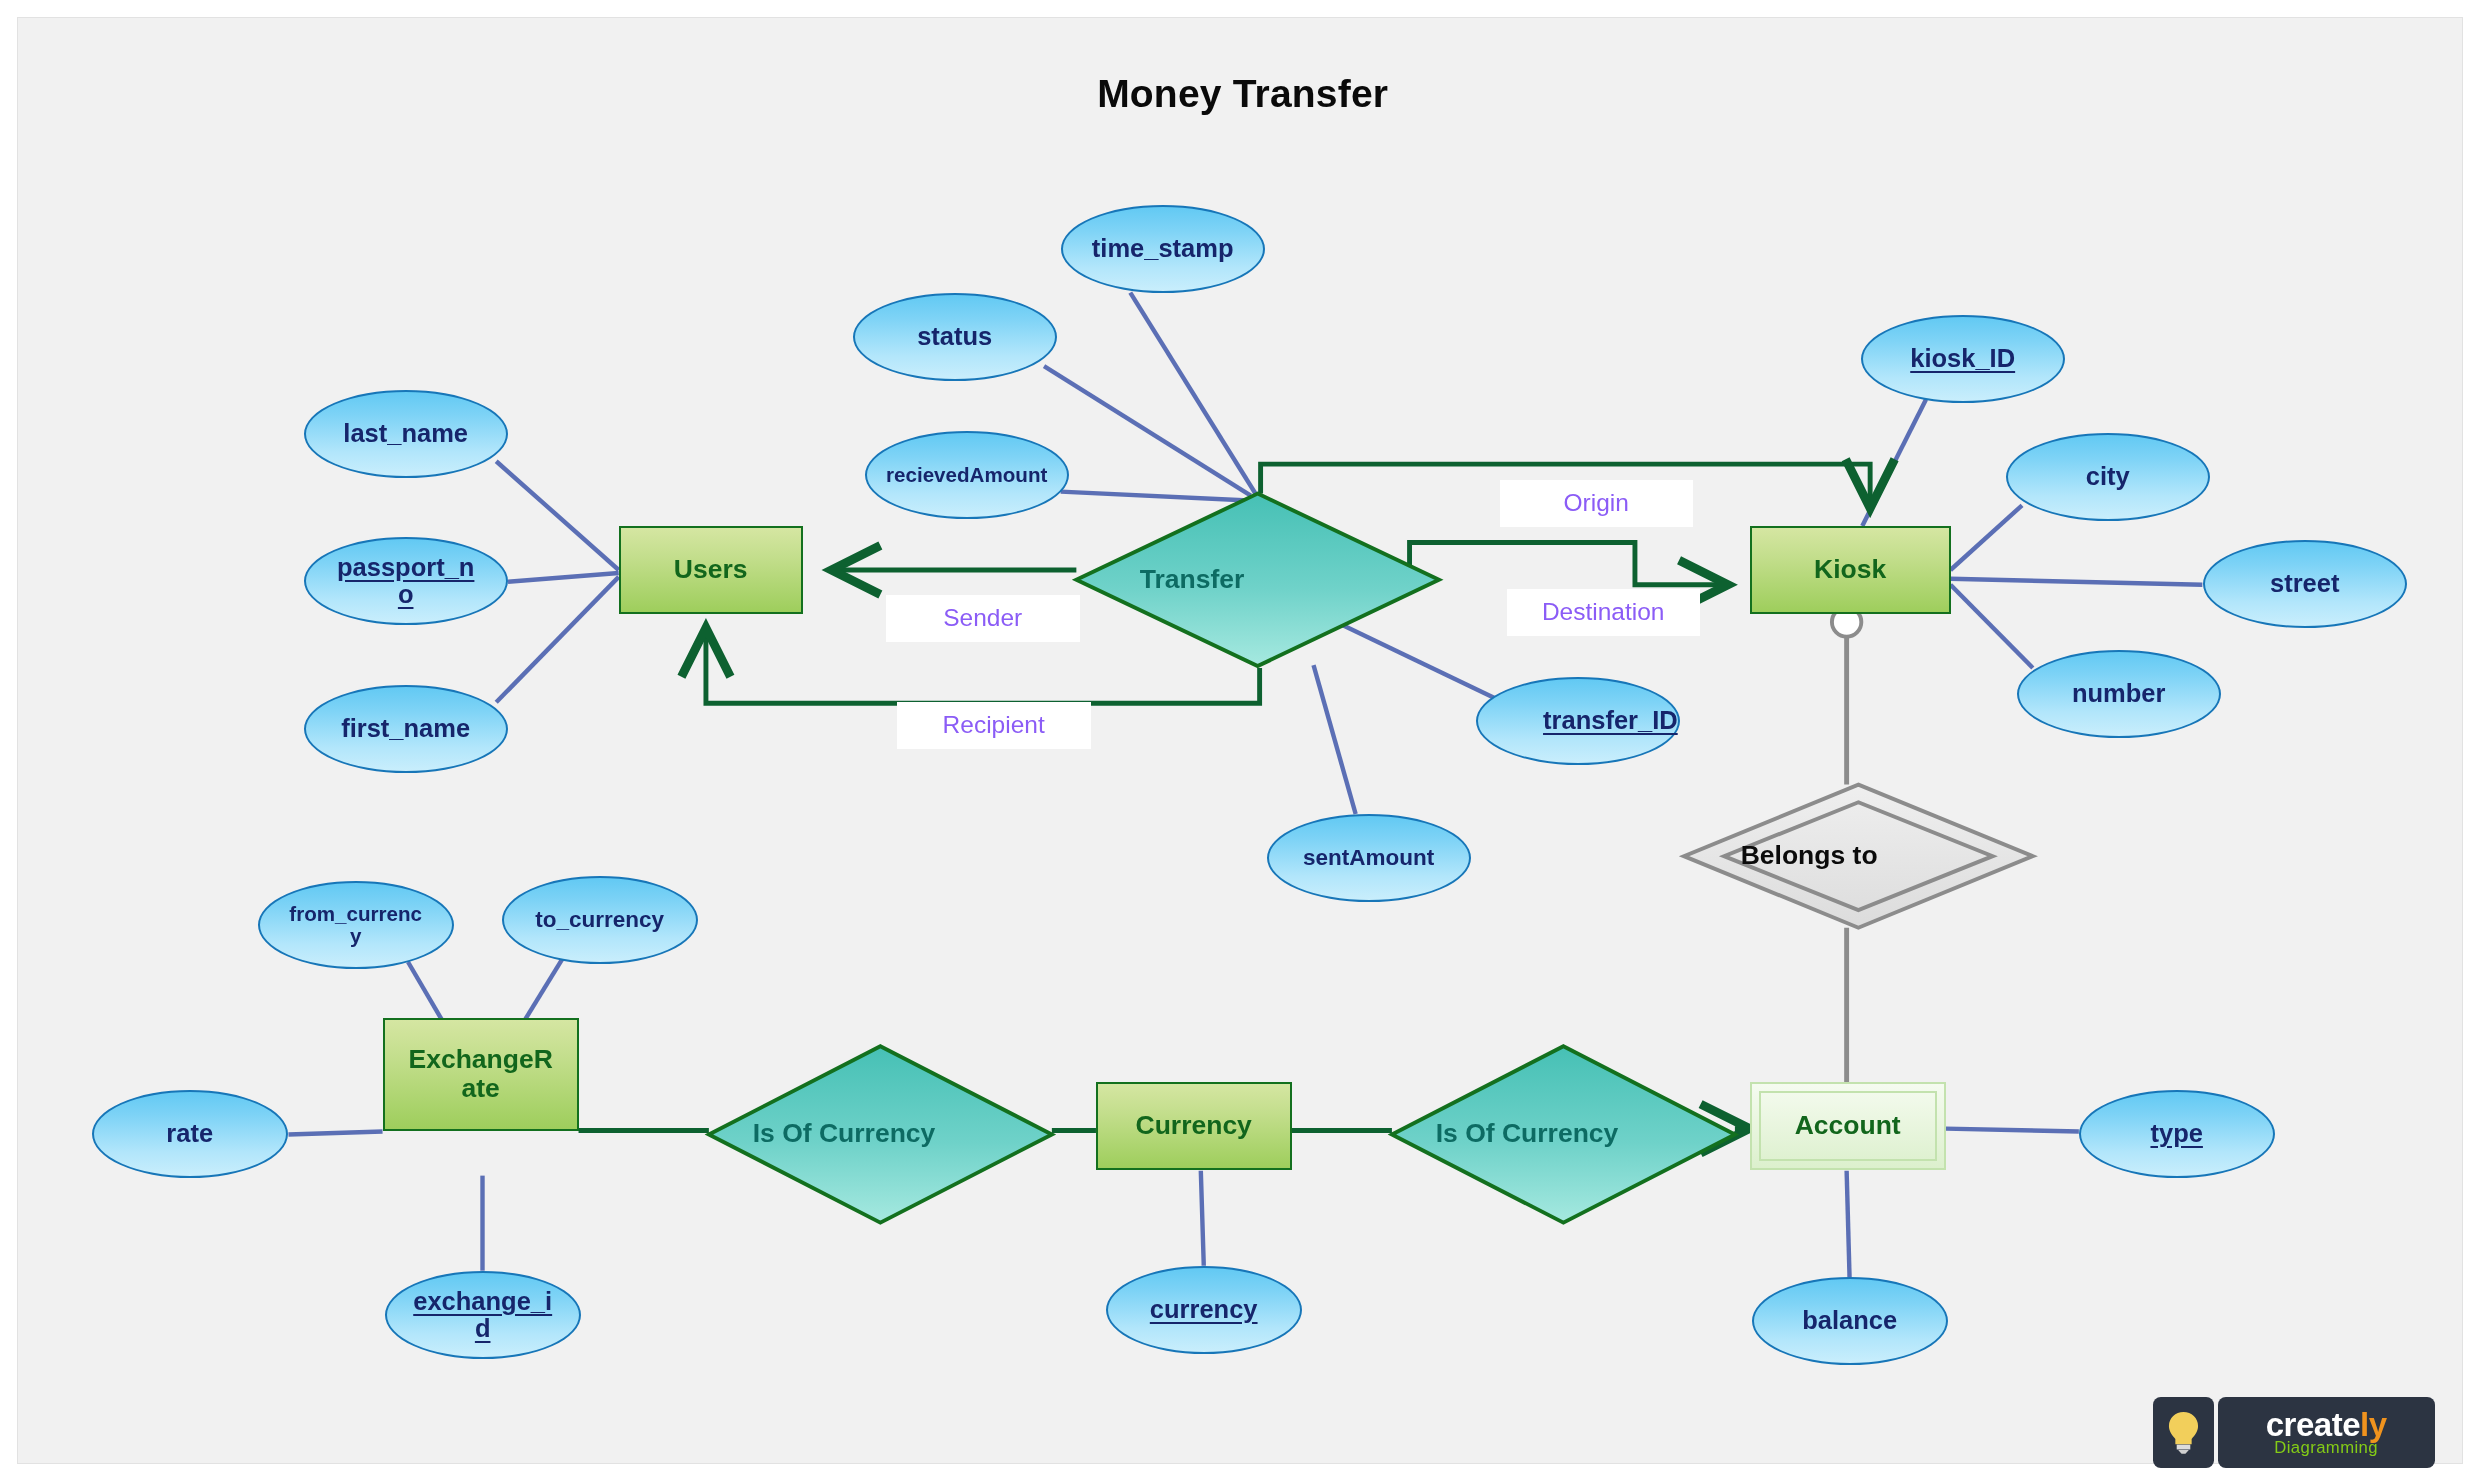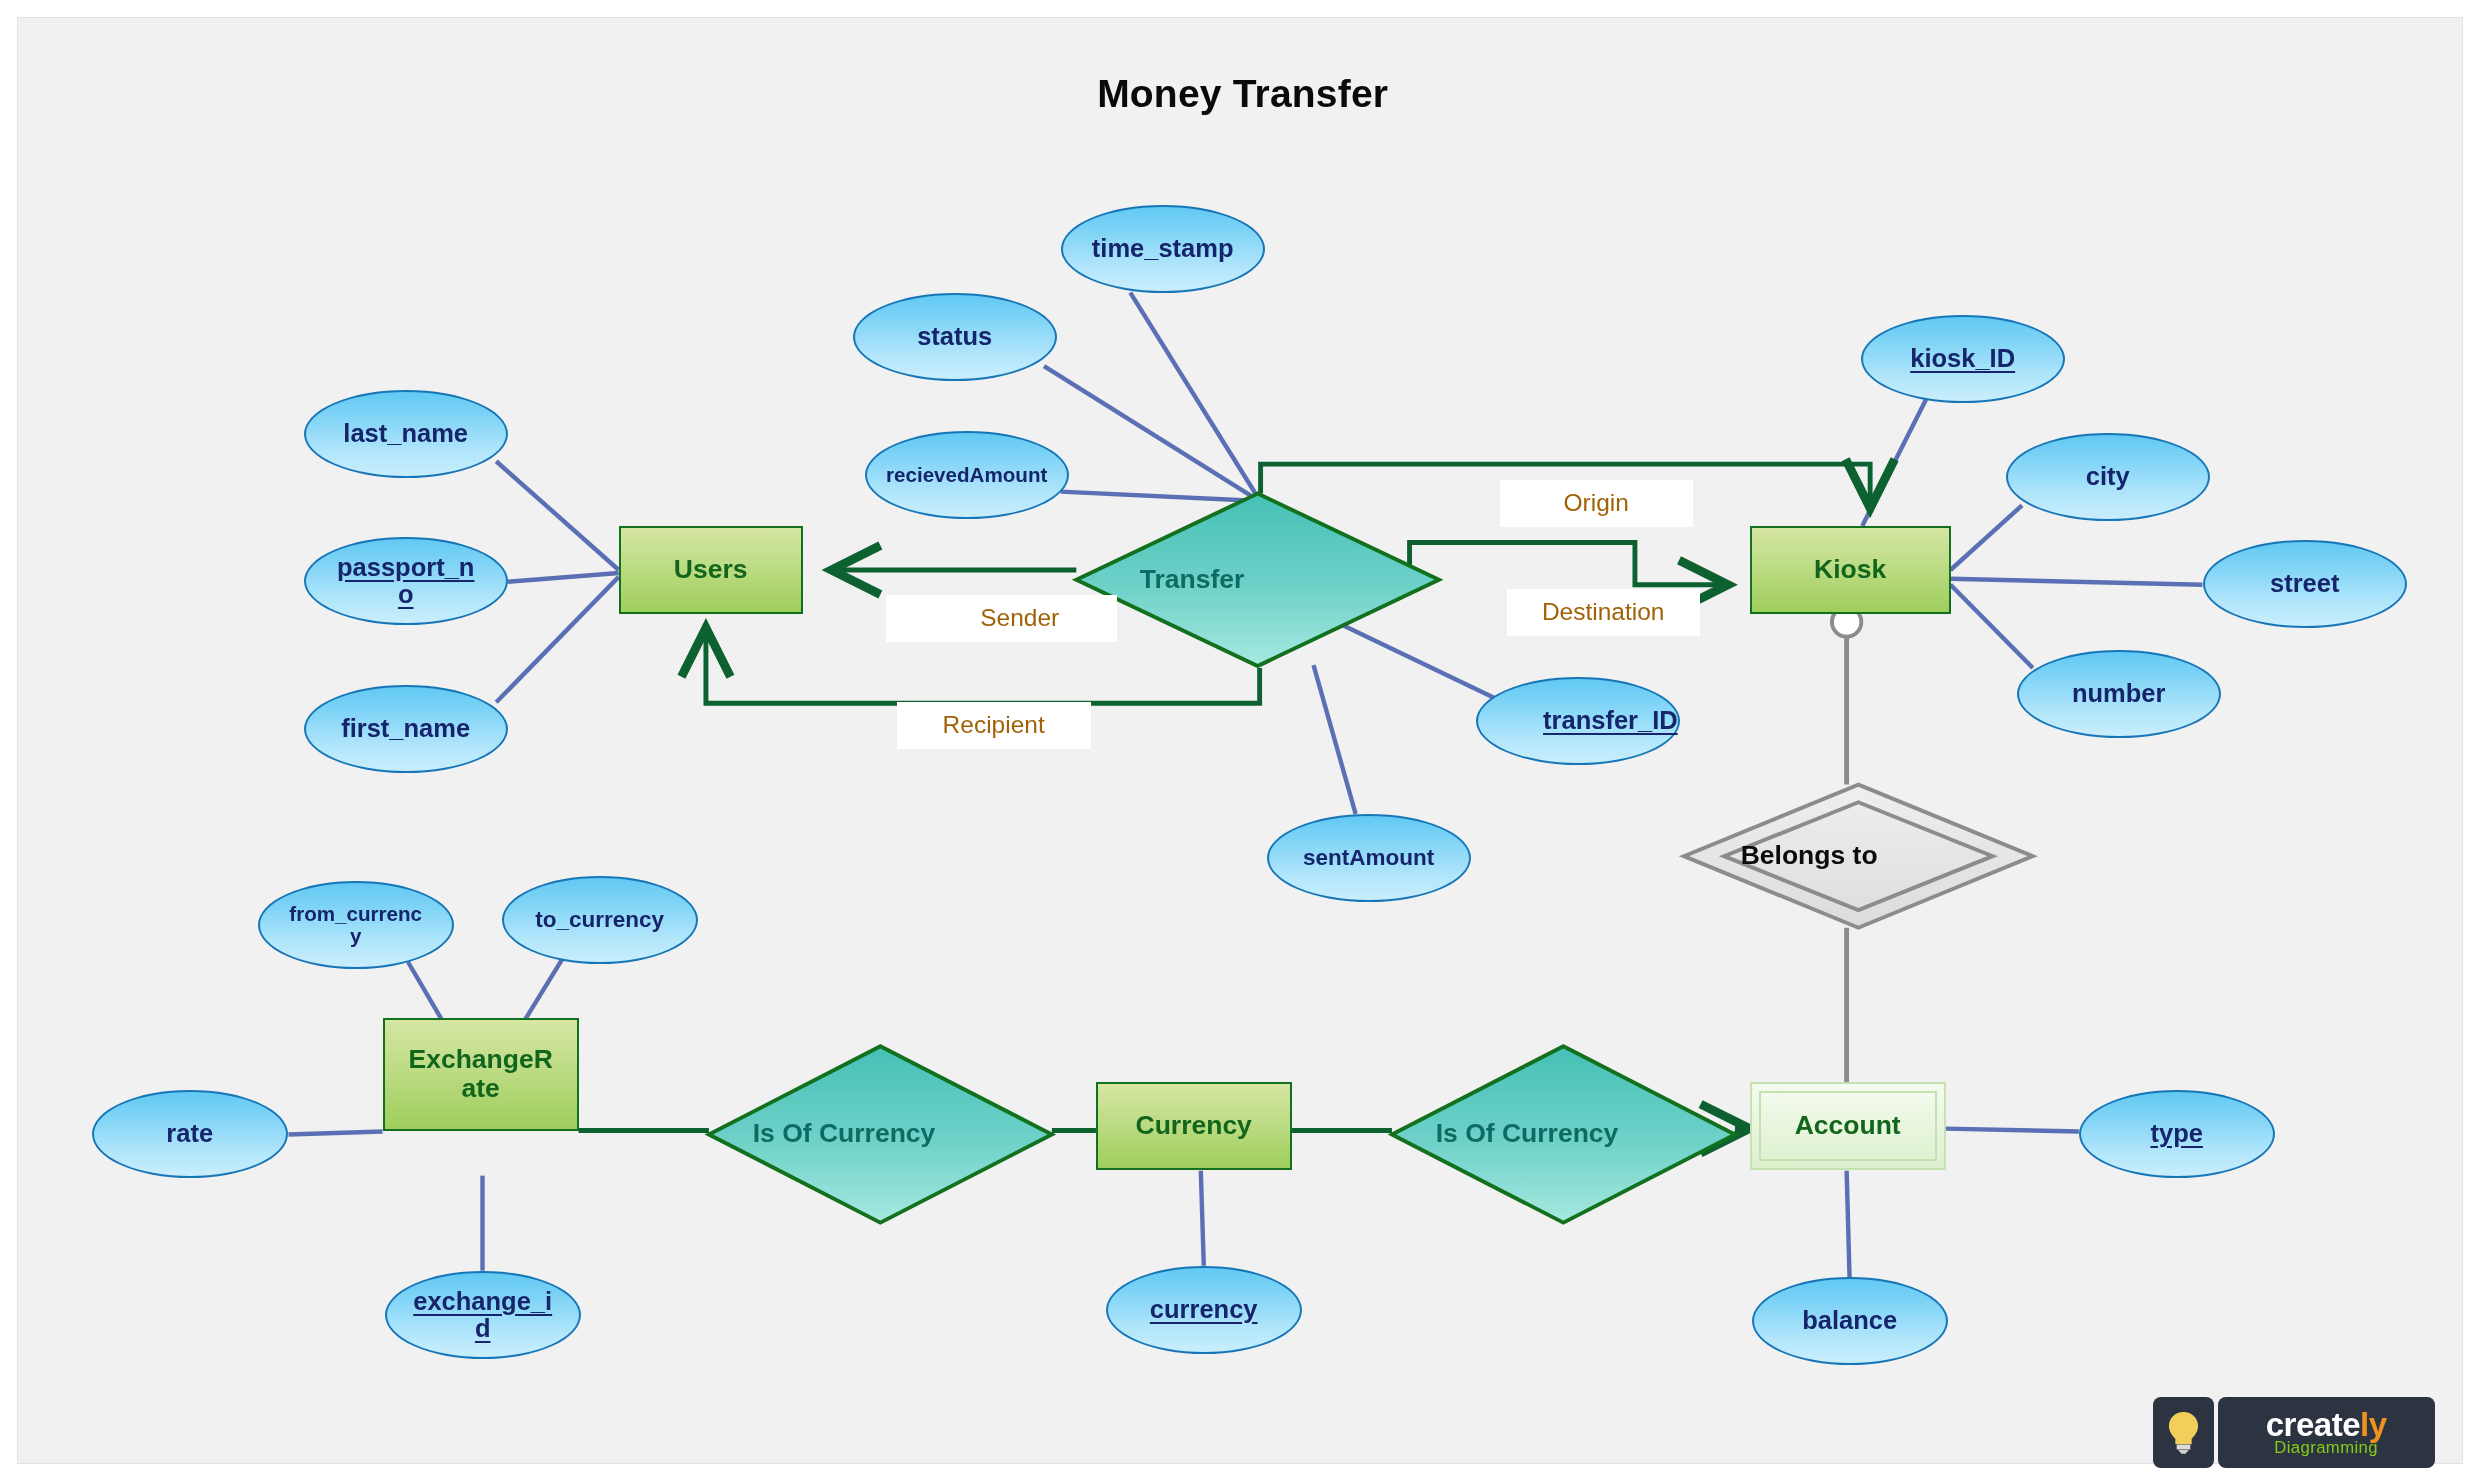--- a/index.html
+++ b/index.html
@@ -43,21 +43,21 @@
     border:2.9px solid #c3e2ae;
     color:#12661c;font-weight:bold;font-size:26.5px;
     padding:6.9px;
   }
   .weak-entity>.inner{
     width:100%;height:100%;border:2px solid #c3e2ae;display:flex;
     align-items:center;justify-content:center;box-sizing:border-box;
   }
   
   .rel-label{
-    position:absolute;background:#ffffff;color:#a16207;font-size:24.5px;
+    position:absolute;background:#ffffff;color:#8b5cf6;font-size:24.5px;
     display:flex;align-items:center;justify-content:center;
     font-weight:normal;
   }
   
   .diamond-text{
     position:absolute;color:#0d6b63;font-weight:bold;font-size:26.5px;
     display:flex;align-items:center;justify-content:flex-start;text-align:center;
     pointer-events:none;
   }
   .diamond-text.identifying{color:#0b0b0b;}
@@ -276,21 +276,21 @@
   </div>
 
   <div class="node attr pk" style="left:2061px;top:1072px;width:196px;height:88px;">
     <span>type</span>
   </div>
 
   <div class="node attr" style="left:1734px;top:1259px;width:196px;height:88px;">
     <span>balance</span>
   </div>
 
-  <div class="rel-label" style="left:868px;top:577px;width:194px;height:47px;padding-left:37px;">
+  <div class="rel-label" style="left:868px;top:577px;width:194px;height:47px;">
     <span>Sender</span>
   </div>
   <div class="rel-label" style="left:879px;top:684px;width:194px;height:47px;">
     <span>Recipient</span>
   </div>
   <div class="rel-label" style="left:1482px;top:462px;width:193px;height:47px;">
     <span>Origin</span>
   </div>
   <div class="rel-label" style="left:1489px;top:571px;width:193px;height:47px;">
     <span>Destination</span>

